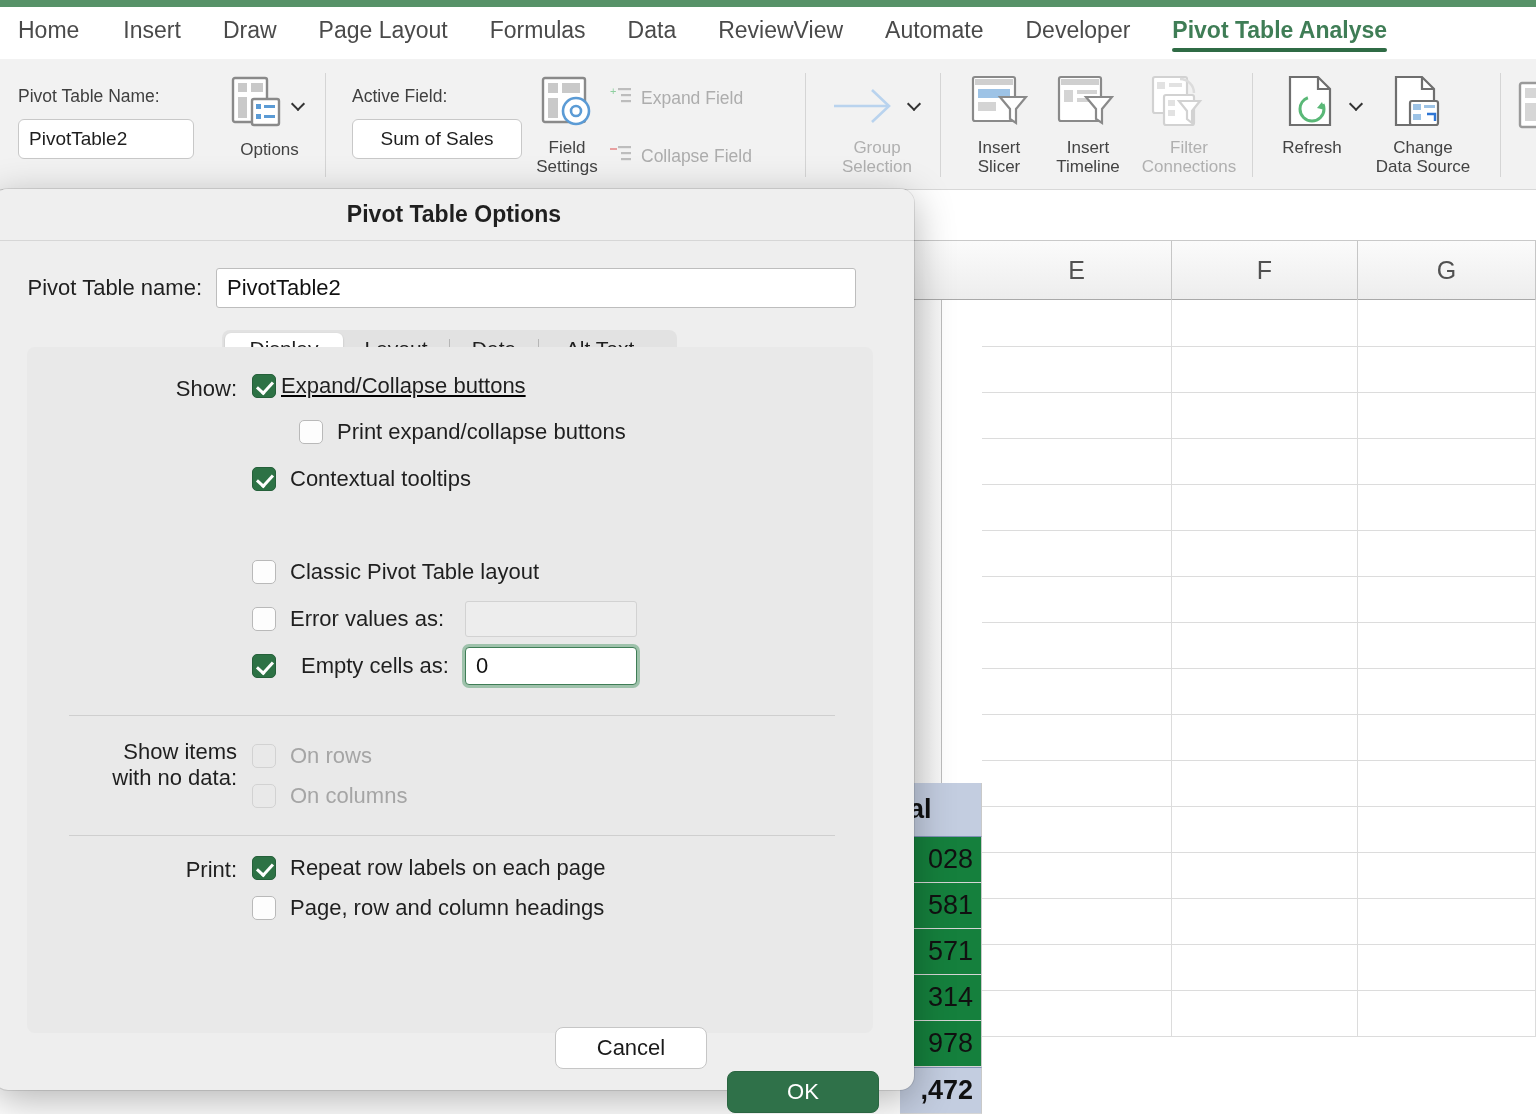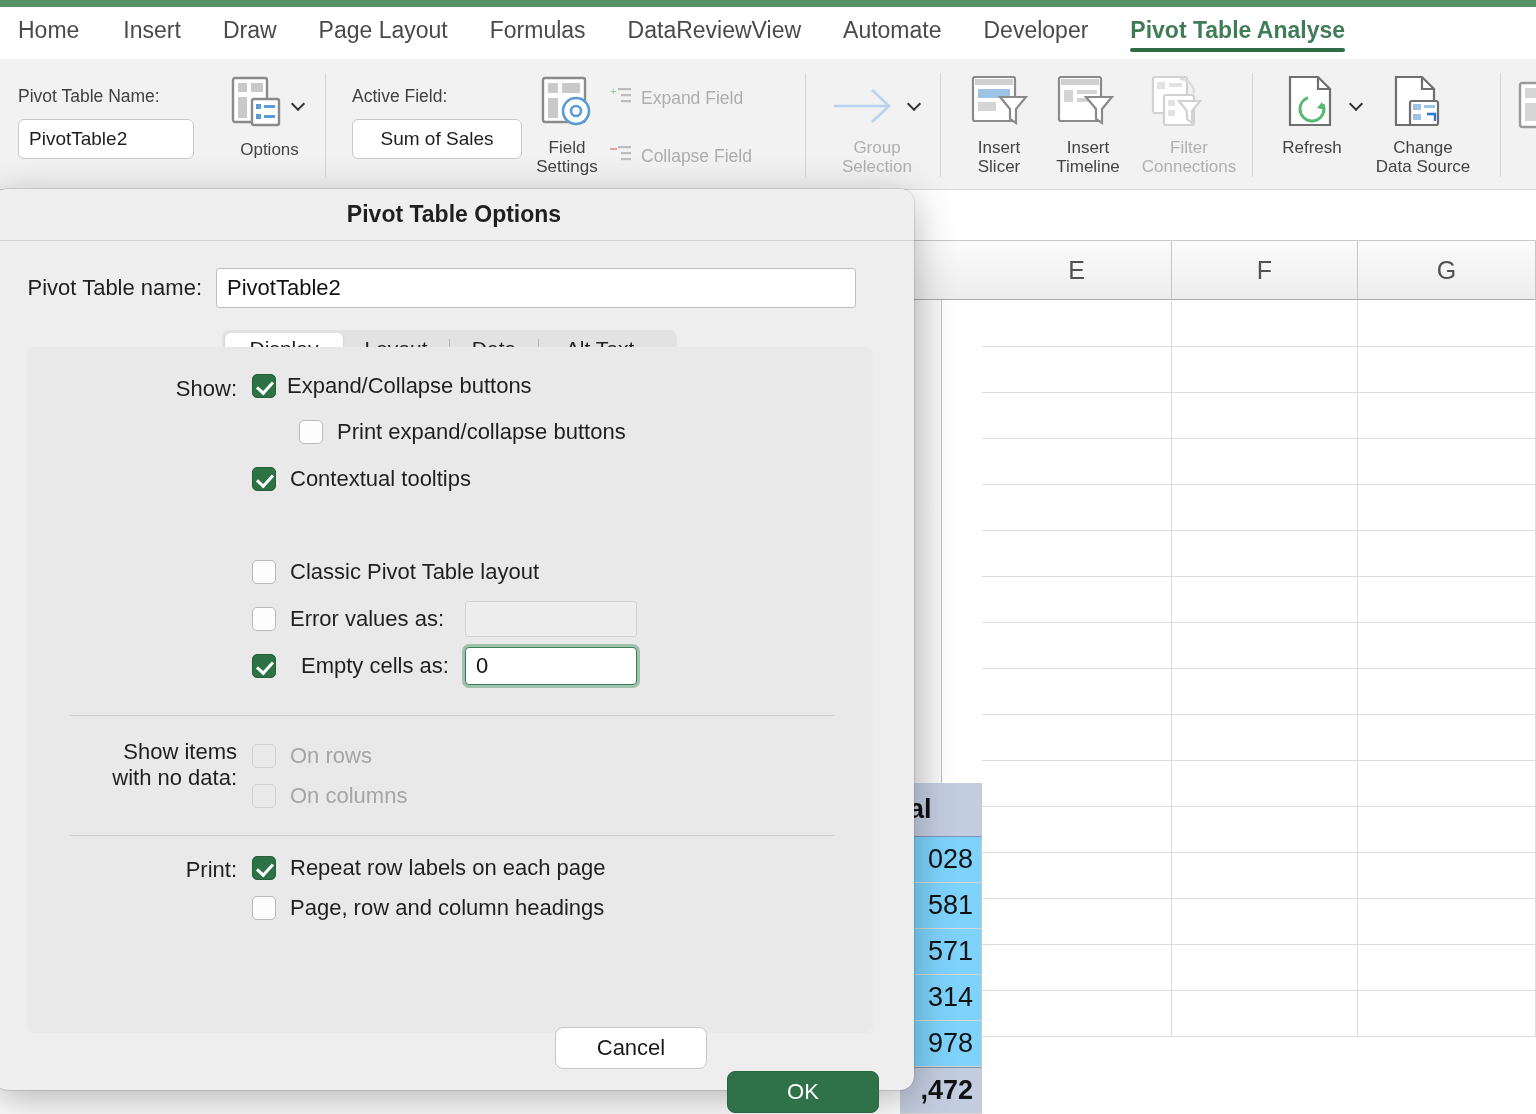--- a/index.html
+++ b/index.html
@@ -70,21 +70,21 @@
   
   .sheet { position: absolute; left: 900px; top: 190px; width: 636px; height: 924px; background:#fff; overflow:hidden;}
   .colhead-row { position:absolute; left:0; top:50px; height:60px; width:636px;
     background: linear-gradient(#fbfbfb,#ededed); border-bottom:1px solid #a9a9a9; border-top:1px solid #c9c9c9;}
   .colhead { position:absolute; top:0; height:59px; display:flex; align-items:center; justify-content:center;
     font-size:25px; color:#515151; border-right:1px solid #c6c6c6;}
   .gridcell { position:absolute; border-right:1px solid #dcdcdc; border-bottom:1px solid #dcdcdc; background:#fff;}
   .rowgutter { position:absolute; left:0; width:42px; background:linear-gradient(90deg,#ececec,#f8f8f8); border-right:1px solid #bdbdbd;}
   .pivotcell {
     position:absolute; display:flex; align-items:center; justify-content:flex-end;
-    font-size:27px; color:#111; padding-right:8px; background:#7dd3fc;
+    font-size:27px; color:#111; padding-right:8px; background:#15803d;
     border-bottom:1px solid #d6d6d6; border-right:1px solid #c9c9c9;
   }
   .pivotcell.hdr { background:#c3cde0; font-weight:bold; border-bottom:1px solid #7f92b5;}
   .pivotcell.total { background:#c3cde0; font-weight:bold; border-top:1px solid #7f92b5;}
   .gtrow {
     position:absolute; display:flex; align-items:center;
     font-size:27px; font-weight:bold; color:#17181c; background:#c3cde0;
   }
 
   
@@ -168,21 +168,21 @@
 
   <div class="accent-bar"></div>
 
   <div class="tabstrip">
     <div class="tab" style="margin-left:18px"><span>Home</span></div>
     <div class="tab" style="margin-left:44px"><span>Insert</span></div>
     <div class="tab" style="margin-left:42px"><span>Draw</span></div>
     <div class="tab" style="margin-left:42px"><span>Page Layout</span></div>
     <div class="tab" style="margin-left:42px"><span>Formulas</span></div>
     <div class="tab" style="margin-left:42px"><span>Data</span></div>
-    <div class="tab" style=""><span>Review</span></div>
+    <div class="tab" style="margin-left:42px"><span>Review</span></div>
     <div class="tab" style=""><span>View</span></div>
     <div class="tab" style="margin-left:42px"><span>Automate</span></div>
     <div class="tab" style="margin-left:42px"><span>Developer</span></div>
     <div class="tab active" style="margin-left:42px">
       <span>Pivot Table Analyse</span>
       <span class="underline"></span>
     </div>
   </div>
 
   <div class="ribbon">
@@ -463,21 +463,21 @@
       <div class="tsep"></div>
       <div class="dtab" style="width:122px;">Alt Text</div>
     </div>
 
     <div class="panel">
 
       <div class="row" style="left:0; top:29px; width:210px; justify-content:flex-end;">
         <span class="sect-label">Show:</span>
       </div>
 
-      <div class="row" style="left:225px; top:26px; gap:11px;">
+      <div class="row" style="left:225px; top:26px; gap:5px;text-decoration:underline;">
         <span class="cb on"></span>
         <span class="opt-label">Expand/Collapse buttons</span>
       </div>
 
       <div class="row" style="left:272px; top:72px; gap:14px;">
         <span class="cb off"></span>
         <span class="opt-label">Print expand/collapse buttons</span>
       </div>
 
       <div class="row" style="left:225px; top:119px; gap:14px;">

